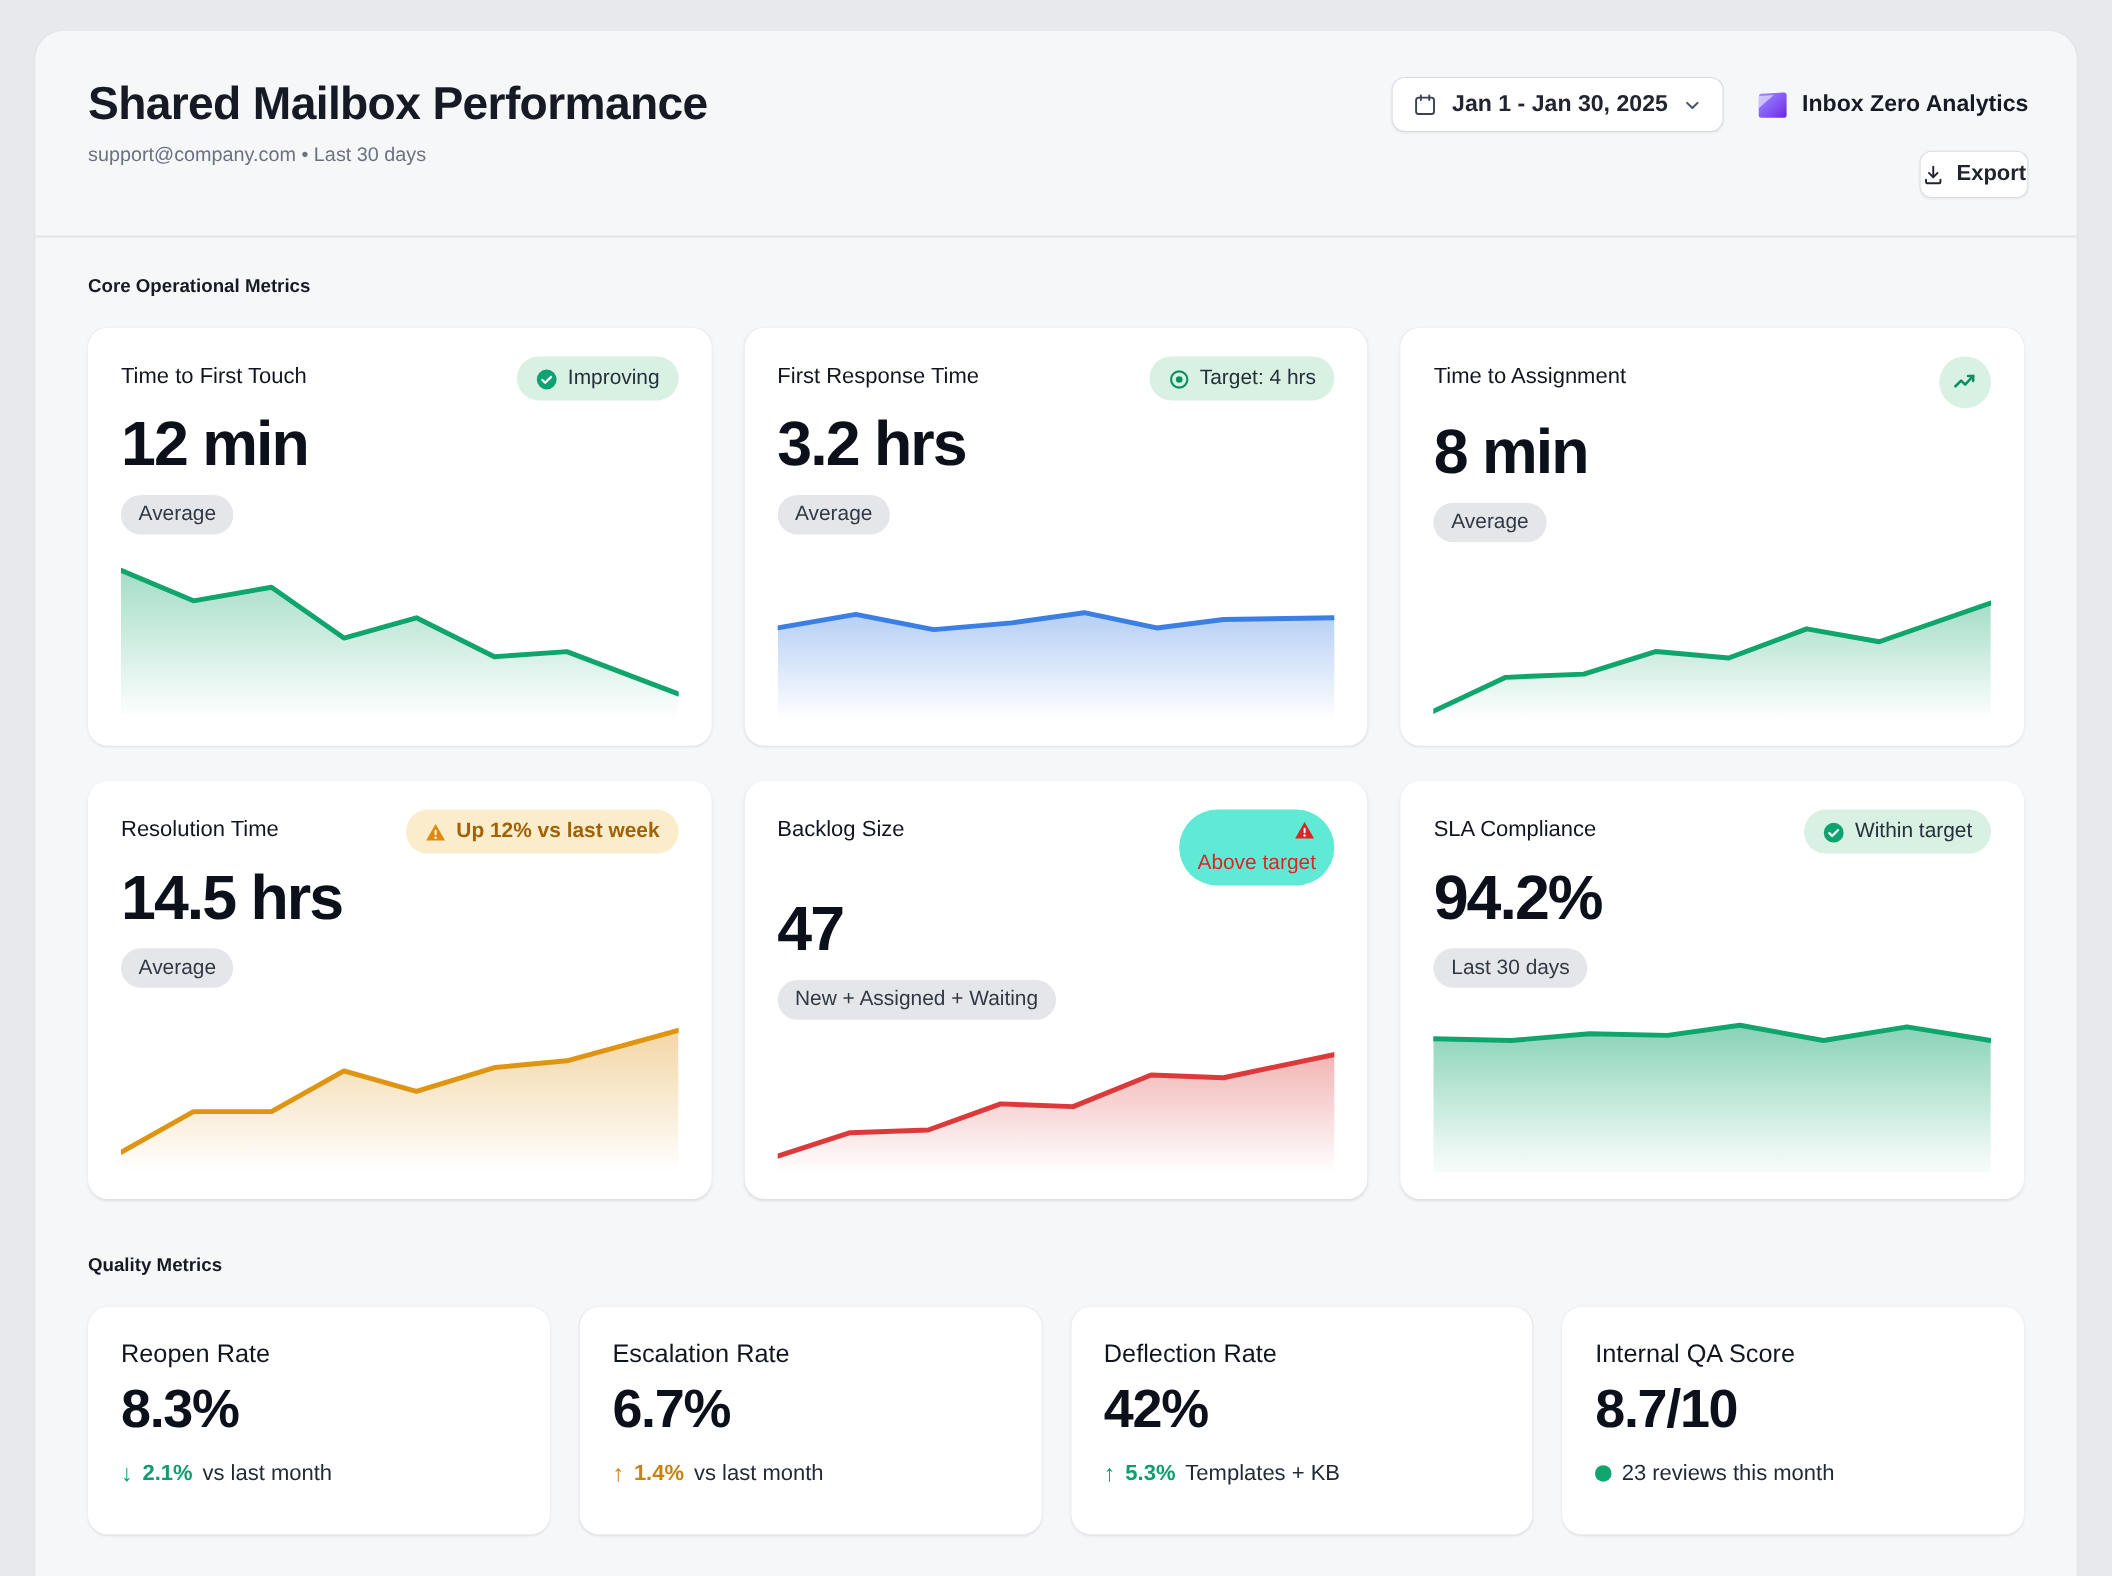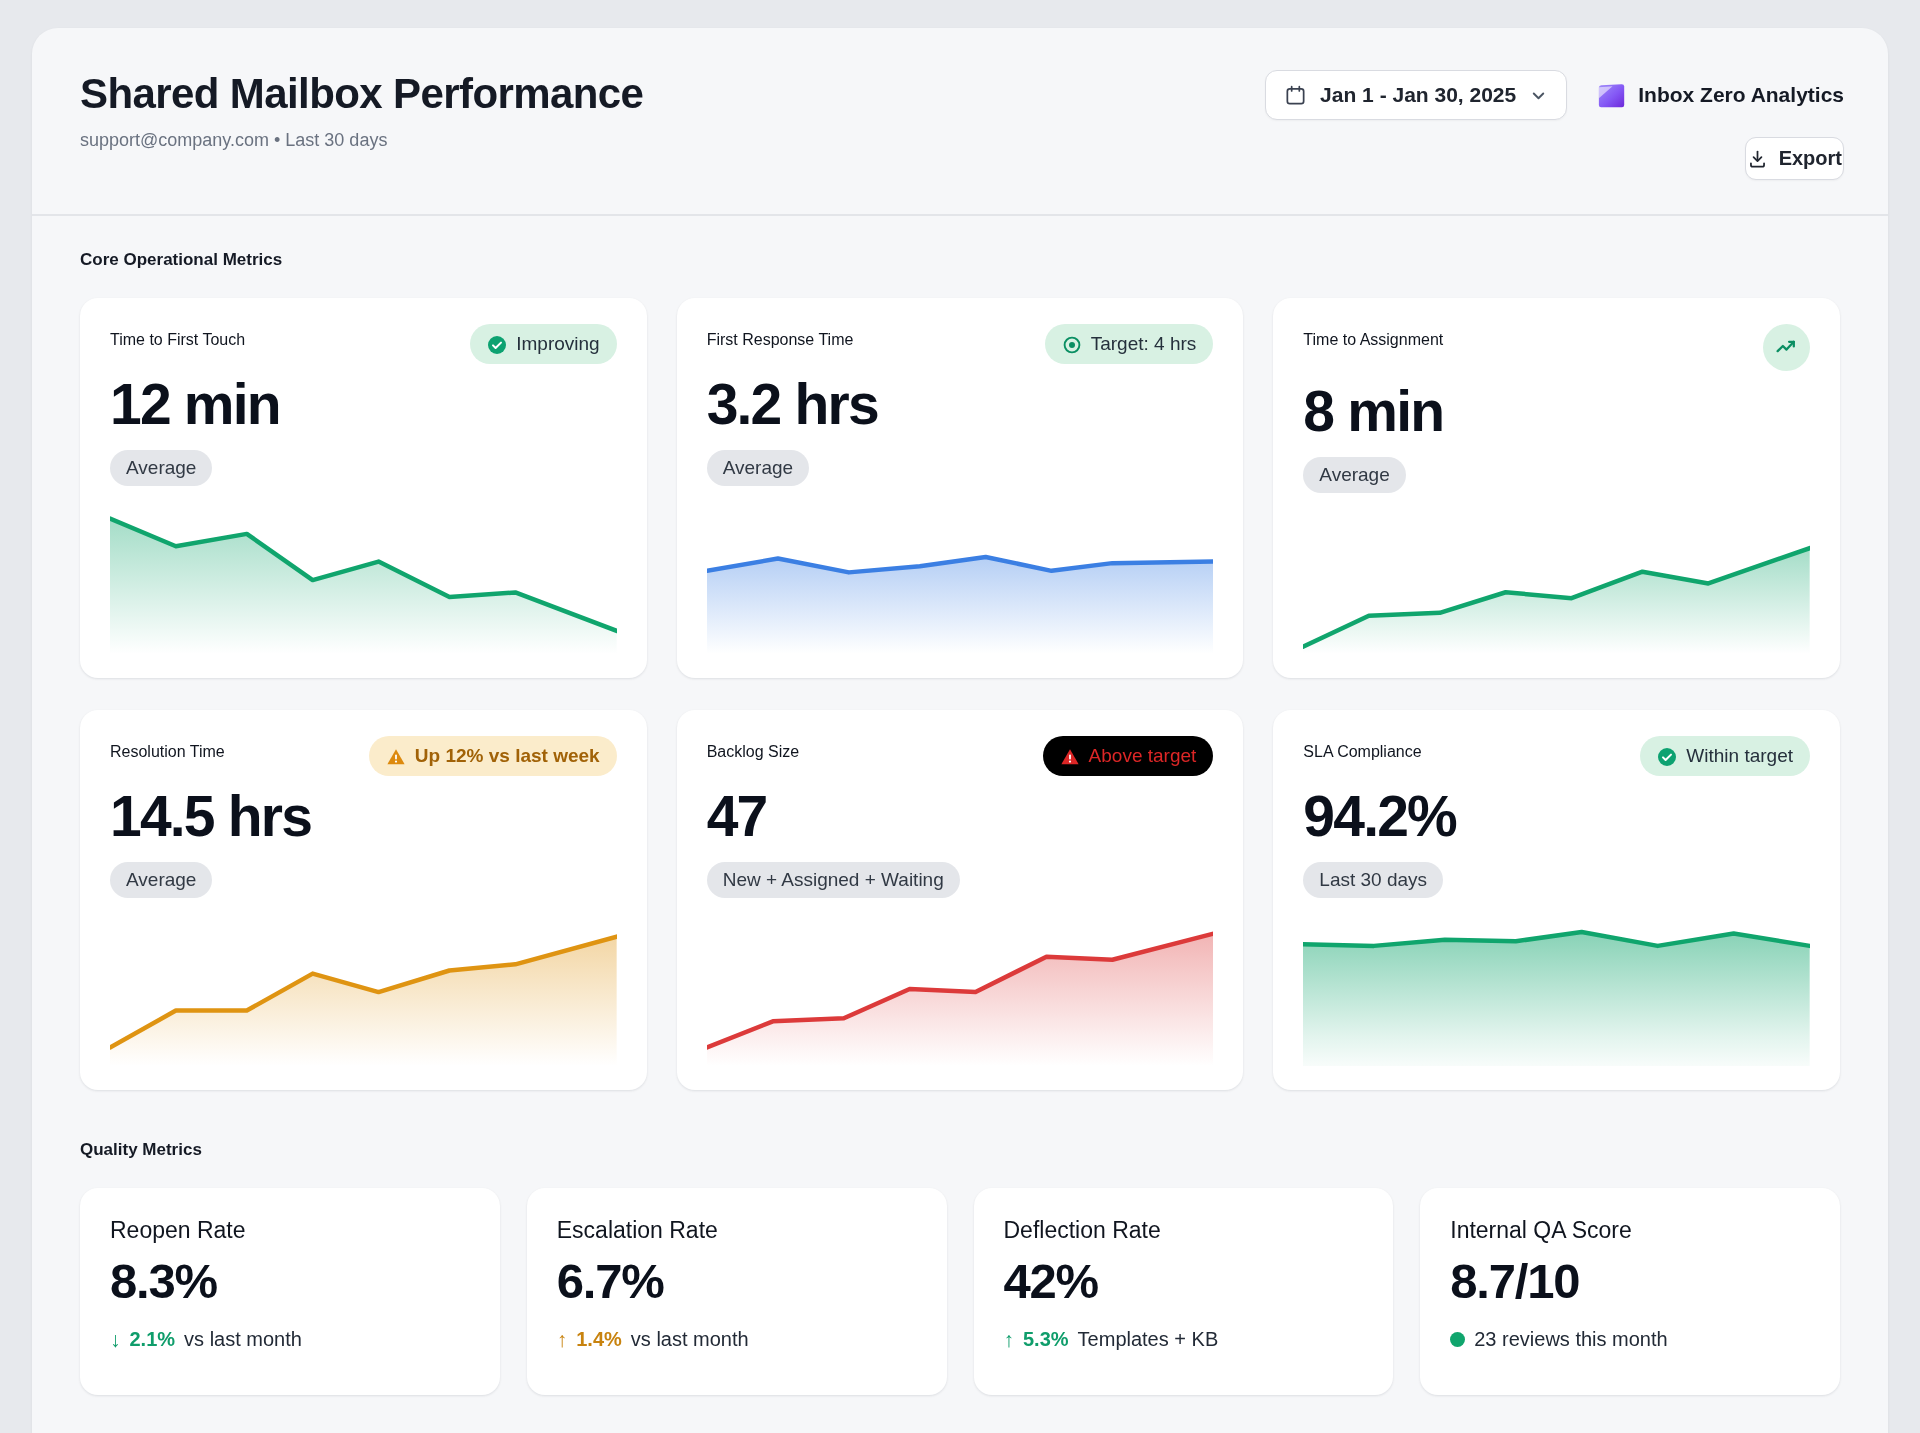--- a/index.html
+++ b/index.html
@@ -41,30 +41,30 @@
   main { padding:34px 48px 0; }
   .section-title { font-size:17px; font-weight:700; color:#151a25; margin:0 0 28px; }
   .grid3 { display:grid; grid-template-columns:repeat(3,1fr); gap:32px 30px; margin-bottom:50px; }
   .grid4 { display:grid; grid-template-columns:repeat(4,1fr); gap:27px; }
   .mcard {
     background:#fff; border-radius:18px; padding:26px 30px 24px; height:380px;
     display:flex; flex-direction:column;
     box-shadow:0 1px 3px rgba(16,24,40,.07), 0 1px 2px rgba(16,24,40,.04);
   }
   .mcard-top { display:flex; justify-content:space-between; align-items:flex-start; }
-  .mcard-title { margin:0; font-size:16px; font-weight:500; color:#10151f; padding-top:7px; }
+  .mcard-title { margin:0; font-size:20px; font-weight:500; color:#10151f; padding-top:7px; }
   .badge {
     display:inline-flex; align-items:flex-end; gap:9px;
     border-radius:999px; padding:9px 17px; font-size:19px; font-weight:500; white-space:nowrap;
   }
   .badge .badge-ic { display:flex; align-items:center; }
   .badge.success { background:#d8f1e3; color:#25303c; }
   .badge.warning { background:#fbeccb; color:#a16207;font-weight:bold; }
   .badge.warning .badge-ic { color:#dd8a0e; }
-  .badge.danger  { background:#000000; color:#dc2626; }
+  .badge.danger  { background:#5eead4; color:#dc2626;flex-direction:column; }
   .badge.danger .badge-ic { color:#dc2626; }
   .trend-chip {
     width:47px; height:47px; border-radius:50%; background:#d8f1e3;
     display:flex; align-items:center; justify-content:center;
   }
   .mcard-value { font-size:57px; font-weight:800; color:#0b101b; letter-spacing:-1.8px; margin-top:12px; line-height:1; }
   .pill-row { margin-top:17px; }
   .pill {
     display:inline-block; background:#e4e6ea; color:#313944;
     font-size:19px; border-radius:999px; padding:7px 16px;

